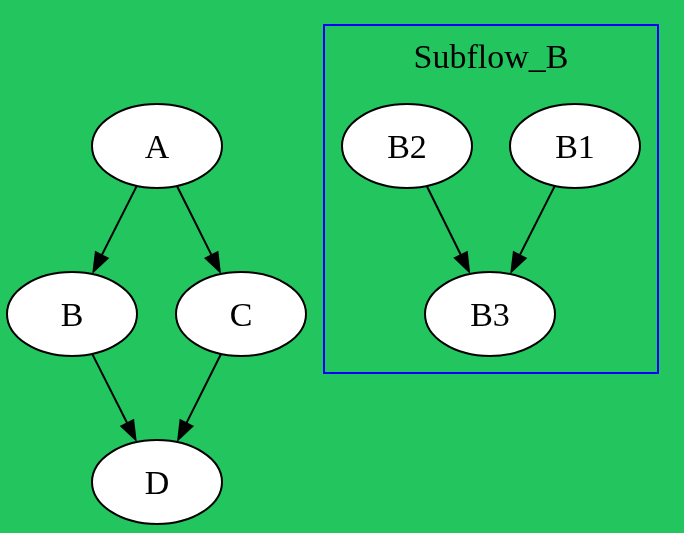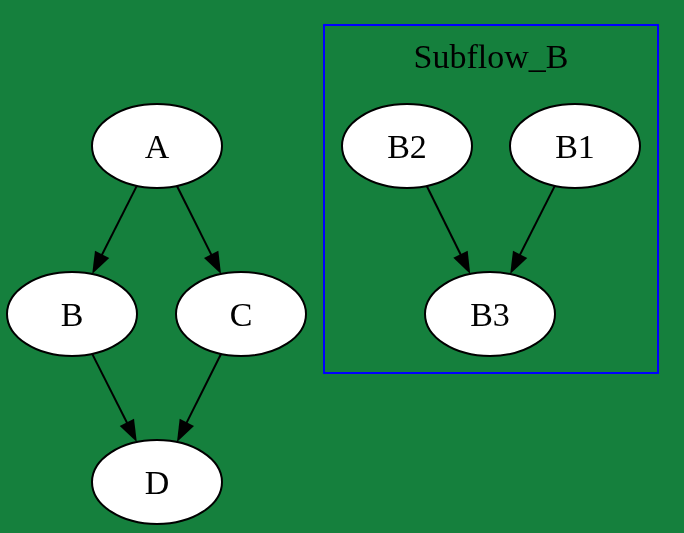--- a/index.html
+++ b/index.html
@@ -4,21 +4,21 @@
 <style>
   html, body {
     margin: 0;
     padding: 0;
     background: #ffffff;
   }
   .stage {
     position: relative;
     width: 684px;
     height: 533px;
-    background: #15803d;
+    background: #22c55e;
     overflow: hidden;
     font-family: "Liberation Serif", "DejaVu Serif", serif;
   }
   svg text {
     font-family: "Liberation Serif", "DejaVu Serif", serif;
   }
 </style>
 </head>
 <body>
 

